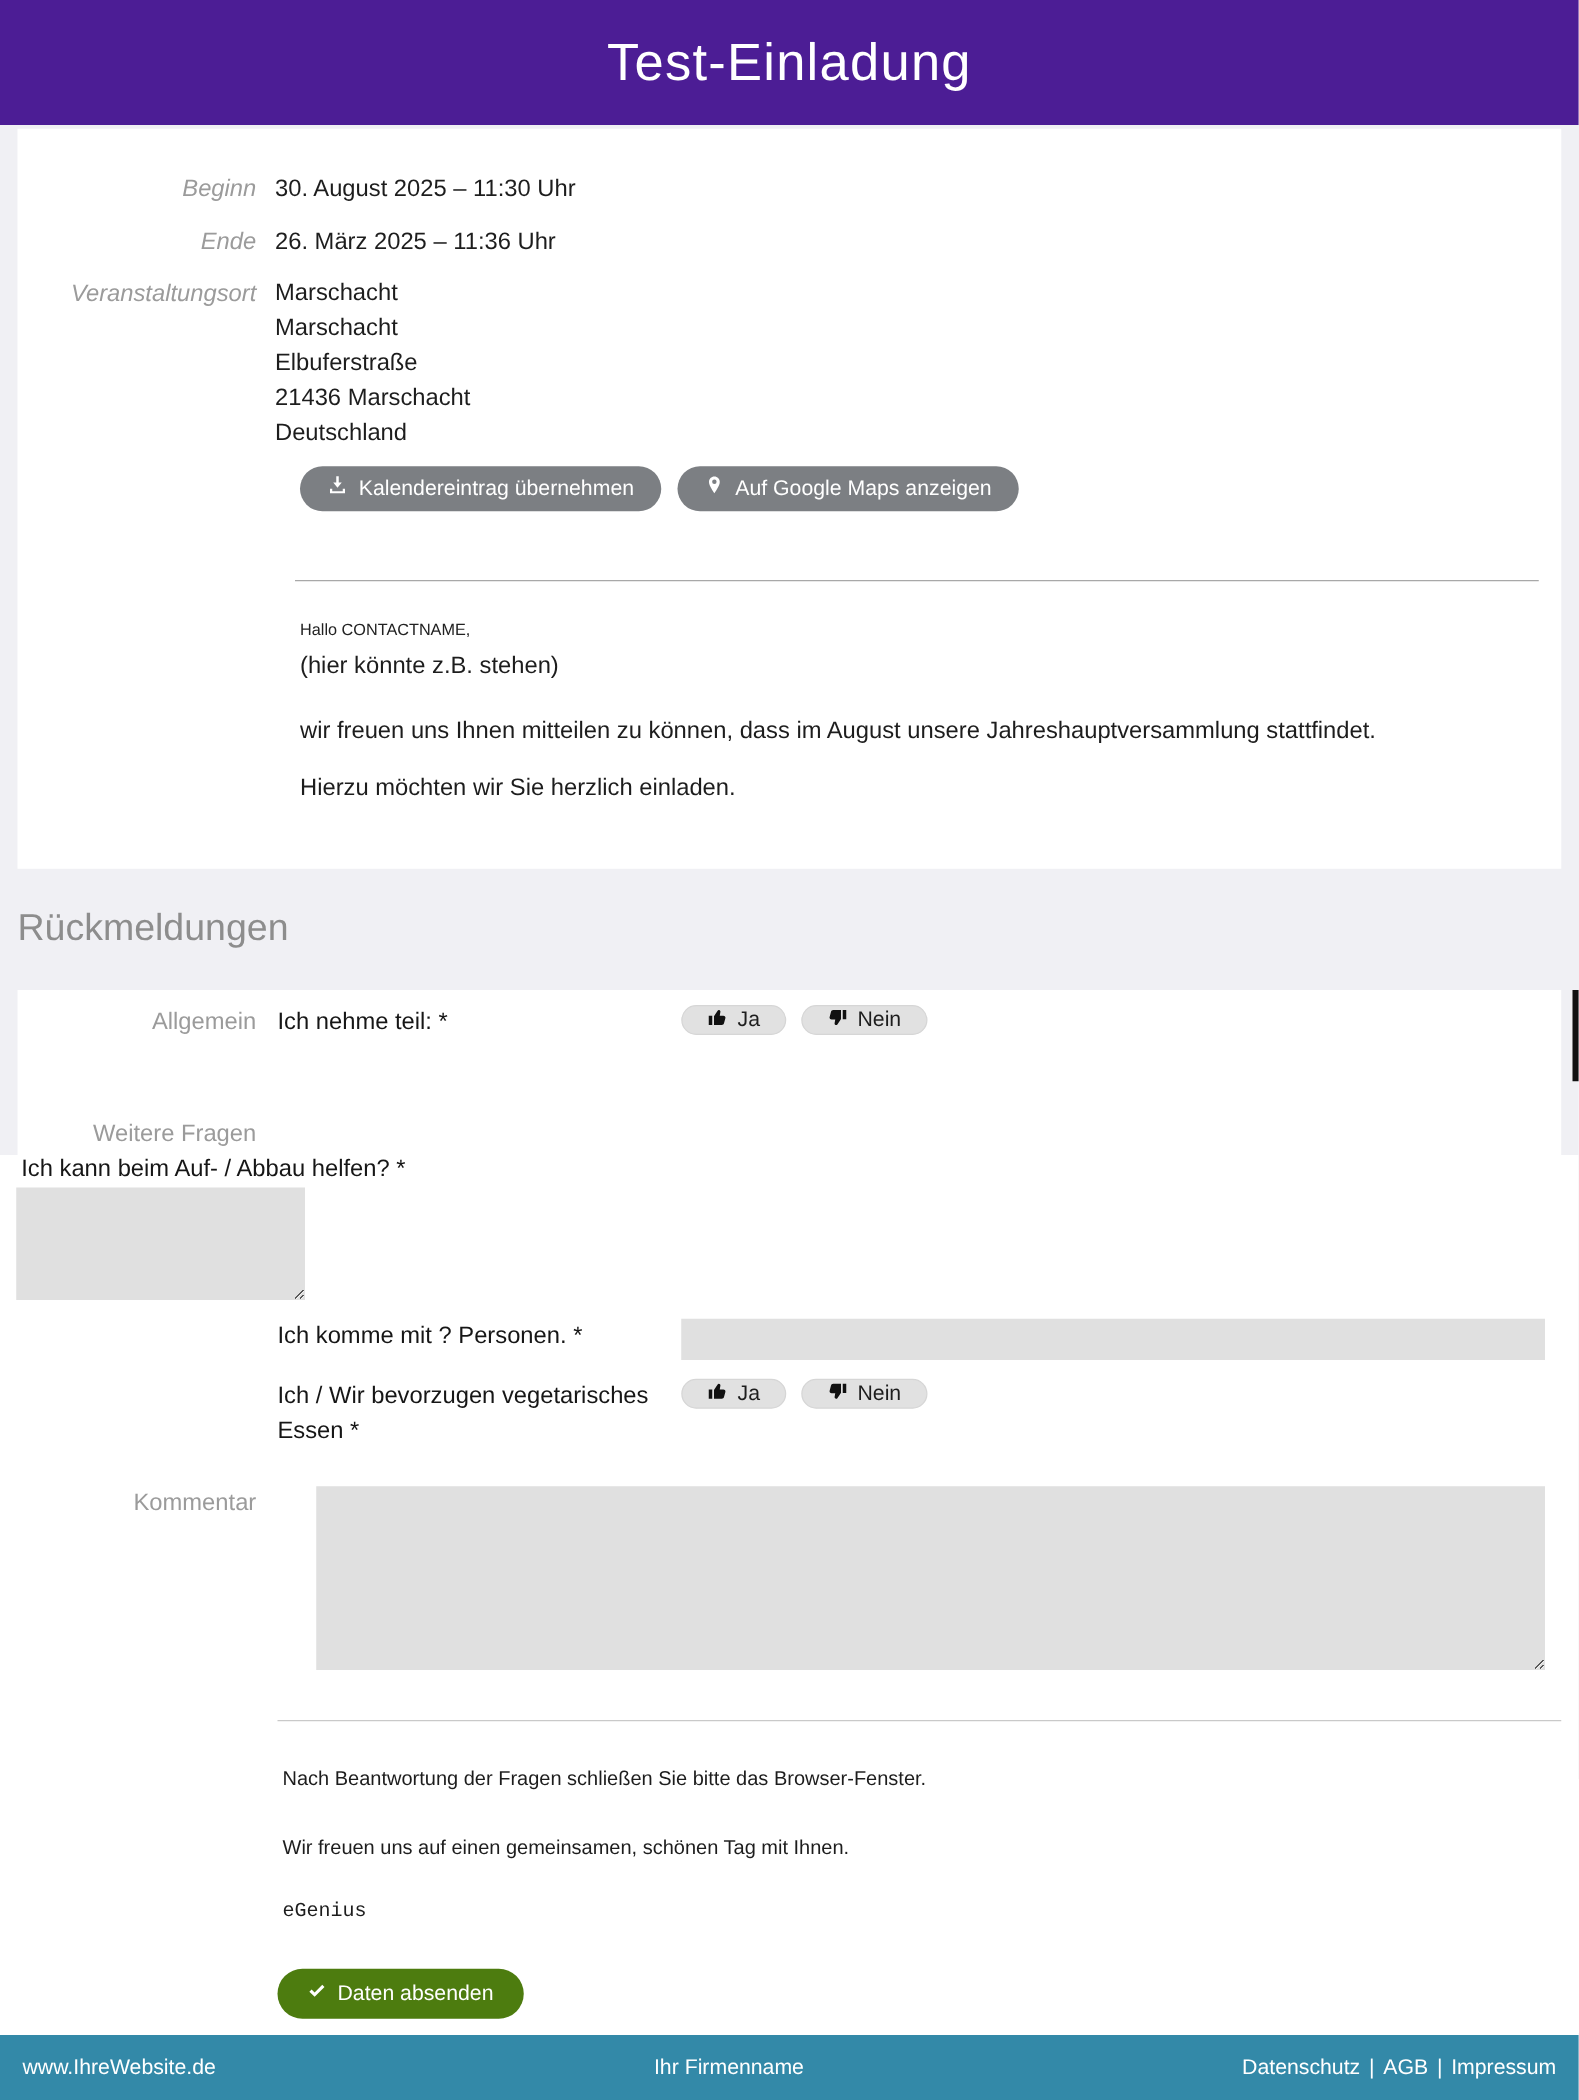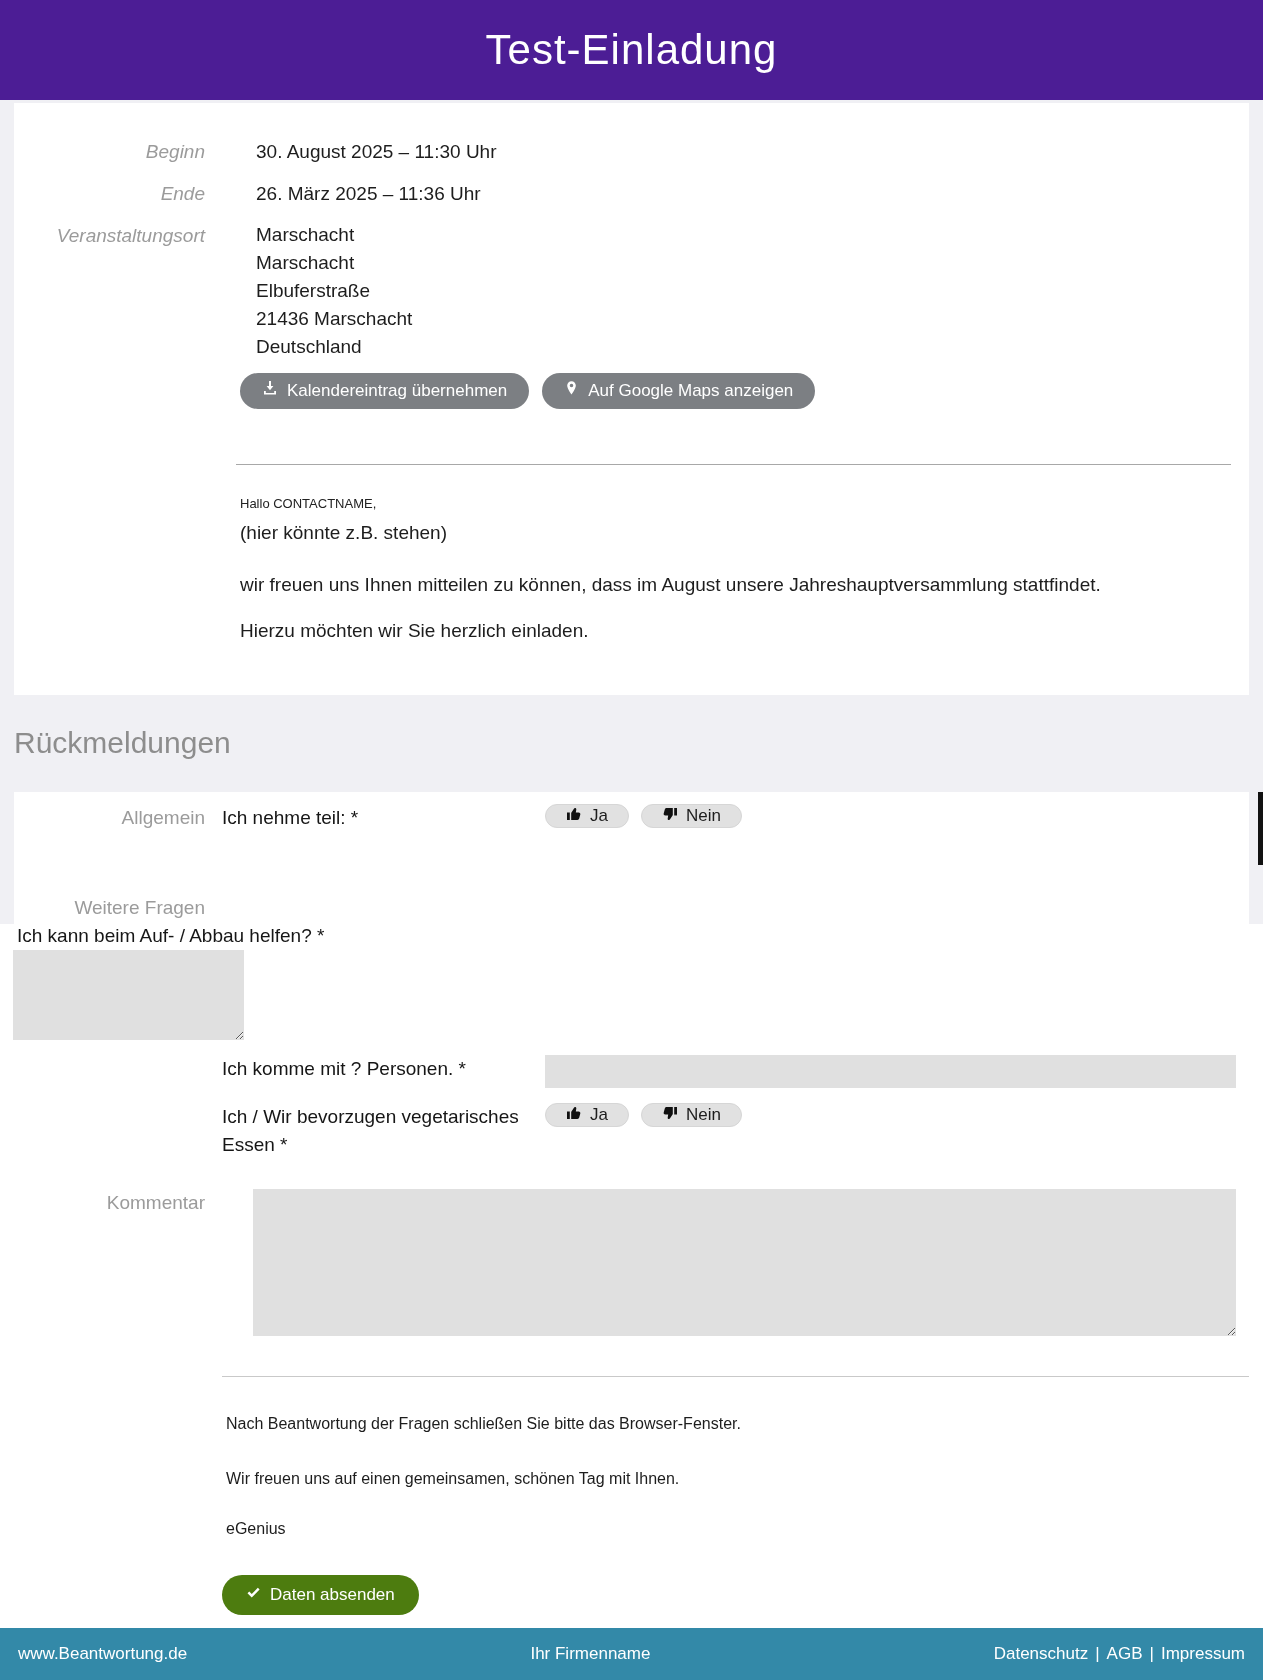--- a/index.html
+++ b/index.html
@@ -37,21 +37,21 @@
   .irow .lbl {
     flex: none;
     width: 191px;
     text-align: right;
     color: #9b9b9b;
     font-size: 19px;
     line-height: 30px;
     font-style: italic;
   }
   .irow .val {
-    margin-left: 51px;
+    margin-left: 15px;
     font-size: 19px;
     line-height: 30px;
     color: #1d1d1d;
   }
   .loc div { line-height: 28px; }
   .btnrow { margin: 3px 15px 0 226px; display: flex; gap: 13px; }
   .gbtn {
     display: inline-flex;
     align-items: center;
     gap: 9px;
@@ -140,21 +140,21 @@
   hr.div2 {
     border: none;
     border-top: 1px solid #c9c9c9;
     margin: 40px 14px 0 222px;
   }
   .closing { margin-left: 226px; }
   .closing p { font-size: 16px; line-height: 28px; }
   .closing p.c0 { margin-top: 33px; }
   .closing p.c1 { margin-top: 27px; }
   .closing p.c2 { margin-top: 22px; }
-  .closing p.c3 { margin-top: 22px; }
+  .closing p.c3 { margin-top: 22px; font-family: Liberation Mono, monospace; }
   .submit {
     margin: 32px 0 0 222px;
     display: inline-flex; align-items: center; gap: 9px;
     background: #4d7c0f; color: #ffffff;
     border: none; border-radius: 999px;
     height: 40px; padding: 0 24px;
     font-family: inherit; font-size: 17px;
     cursor: pointer;
   }
   
@@ -319,18 +319,18 @@
     <span>
       <svg width="15" height="15" viewBox="0 0 16 16">
           <path fill="#ffffff" d="M1.6 8.9l1.9-1.9 2.6 2.6L12.6 3l1.9 1.9-8.4 8.4z"></path>
         </svg>
     </span>
     <span>Daten absenden</span>
   </button>
 </section>
 
 <footer class="footbar">
-  <a href="#">www.Beantwortung.de</a>
+  <a href="#">www.IhreWebsite.de</a>
   <div>Ihr Firmenname</div>
   <div class="flinks">
     <a href="#">Datenschutz</a><span class="sep">|</span><a href="#">AGB</a><span class="sep">|</span><a href="#">Impressum</a>
   </div>
 </footer>
 
 </body></html>

